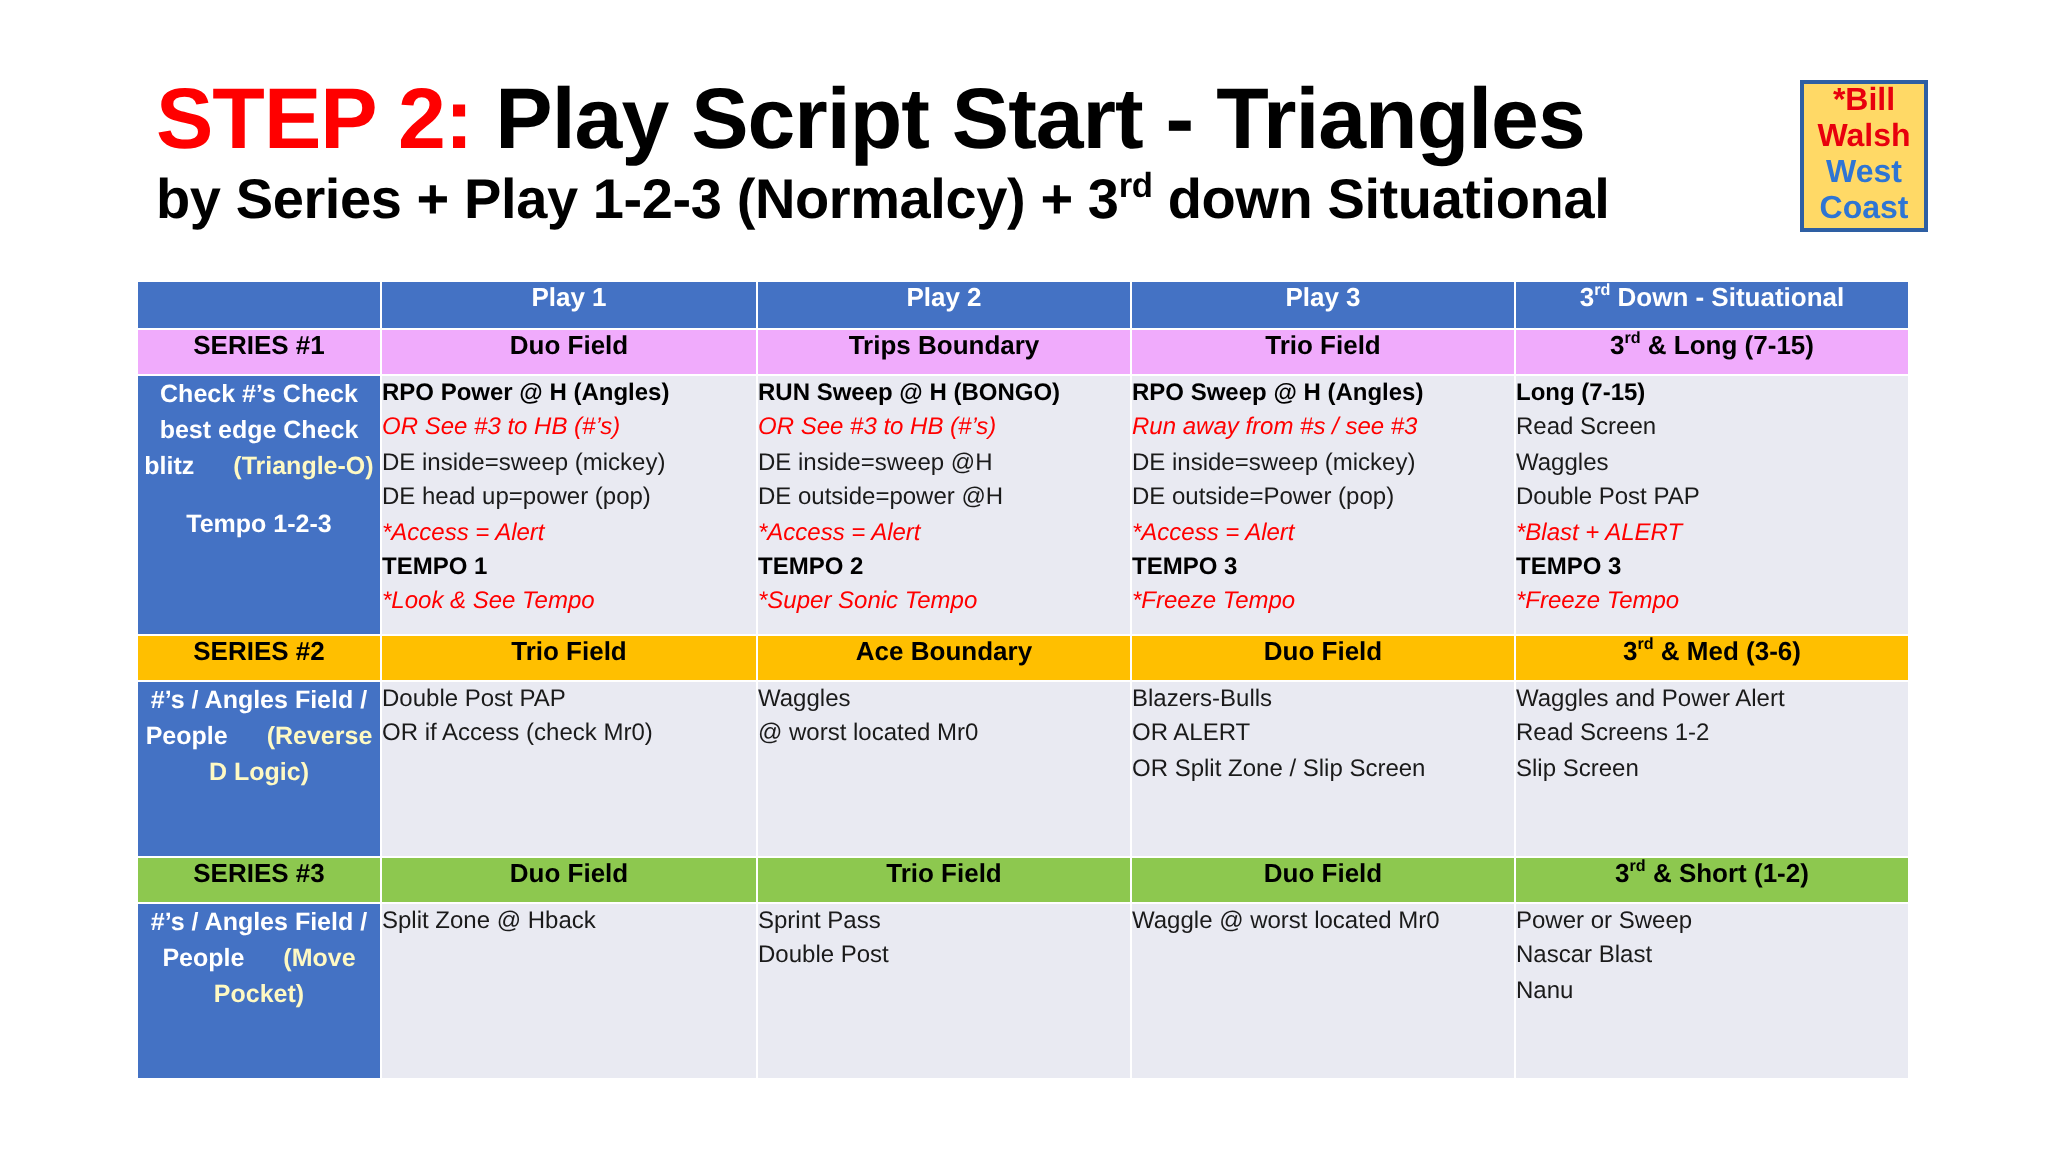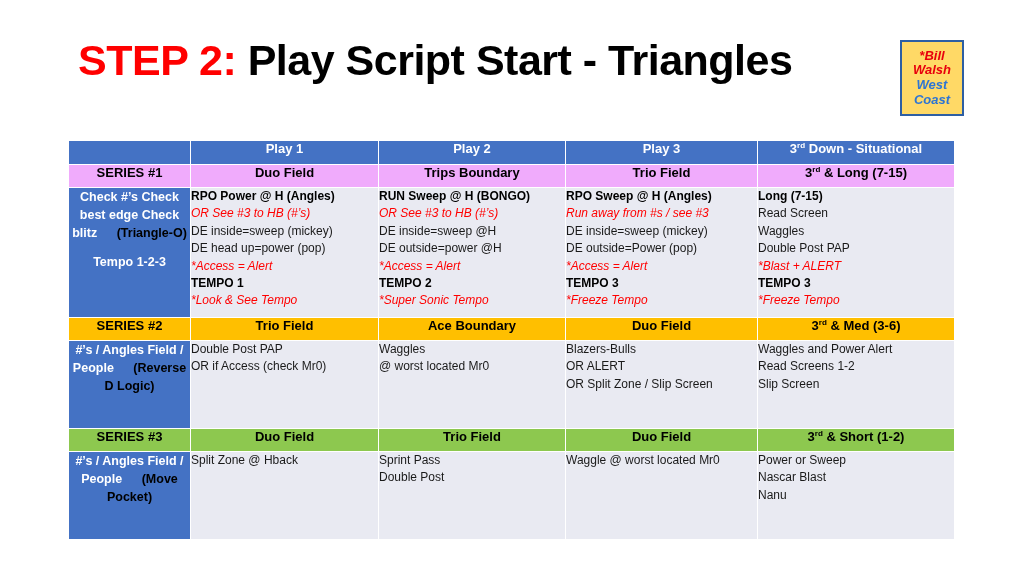--- a/index.html
+++ b/index.html
@@ -66,23 +66,22 @@
     width: 64px;
     height: 76px;
     background: #FFD966;
     border: 2px solid #2E5FA3;
     box-sizing: border-box;
     display: flex;
     flex-direction: column;
     align-items: center;
     justify-content: center;
     line-height: 1.12;
-    font-style: italic;
-    font-weight: bold;
-    font-size: 13px;
+    font-weight: bold;
+    font-size: 16px;
   }
   .stamp .red { color: #E8000D; }
   .stamp .blue { color: #2E75D4; }
 
   
   .table {
     position: absolute;
     left: 68px;
     top: 140px;
     width: 886px;
@@ -130,21 +129,21 @@
   
   .labelcell {
     background: #4472C4;
     color: #ffffff;
     font-weight: bold;
     font-size: 12.5px;
     text-align: center;
     line-height: 1.45;
     padding: 5px 2px 4px 2px;
   }
-  .labelcell .hl { color: #000000; padding-left: 16px; }
+  .labelcell .hl { color: #fef9c3; padding-left: 16px; }
   .labelcell .spacer { display: block; height: 11px; }
 
   
   .content {
     background: #E9EAF2;
     font-size: 12px;
     color: #1a1a1a;
     line-height: 1.45;
     padding: 4px 6px 6px 7px;
   }
@@ -154,20 +153,23 @@
 </style>
 </head>
 <body>
 
 <div class="slide">
 
   <div class="title-block">
     <div class="title-line1">
       <span class="title-step">STEP 2:</span>
       <span class="title-rest">Play Script Start - Triangles</span>
+    </div>
+    <div class="title-line2">
+      <span>by Series + Play 1-2-3 (Normalcy) + 3</span><span class="sup">rd</span><span> down Situational</span>
     </div>
   </div>
 
   <div class="stamp">
     <span class="red">*Bill</span>
     <span class="red">Walsh</span>
     <span class="blue">West</span>
     <span class="blue">Coast</span>
   </div>
 

